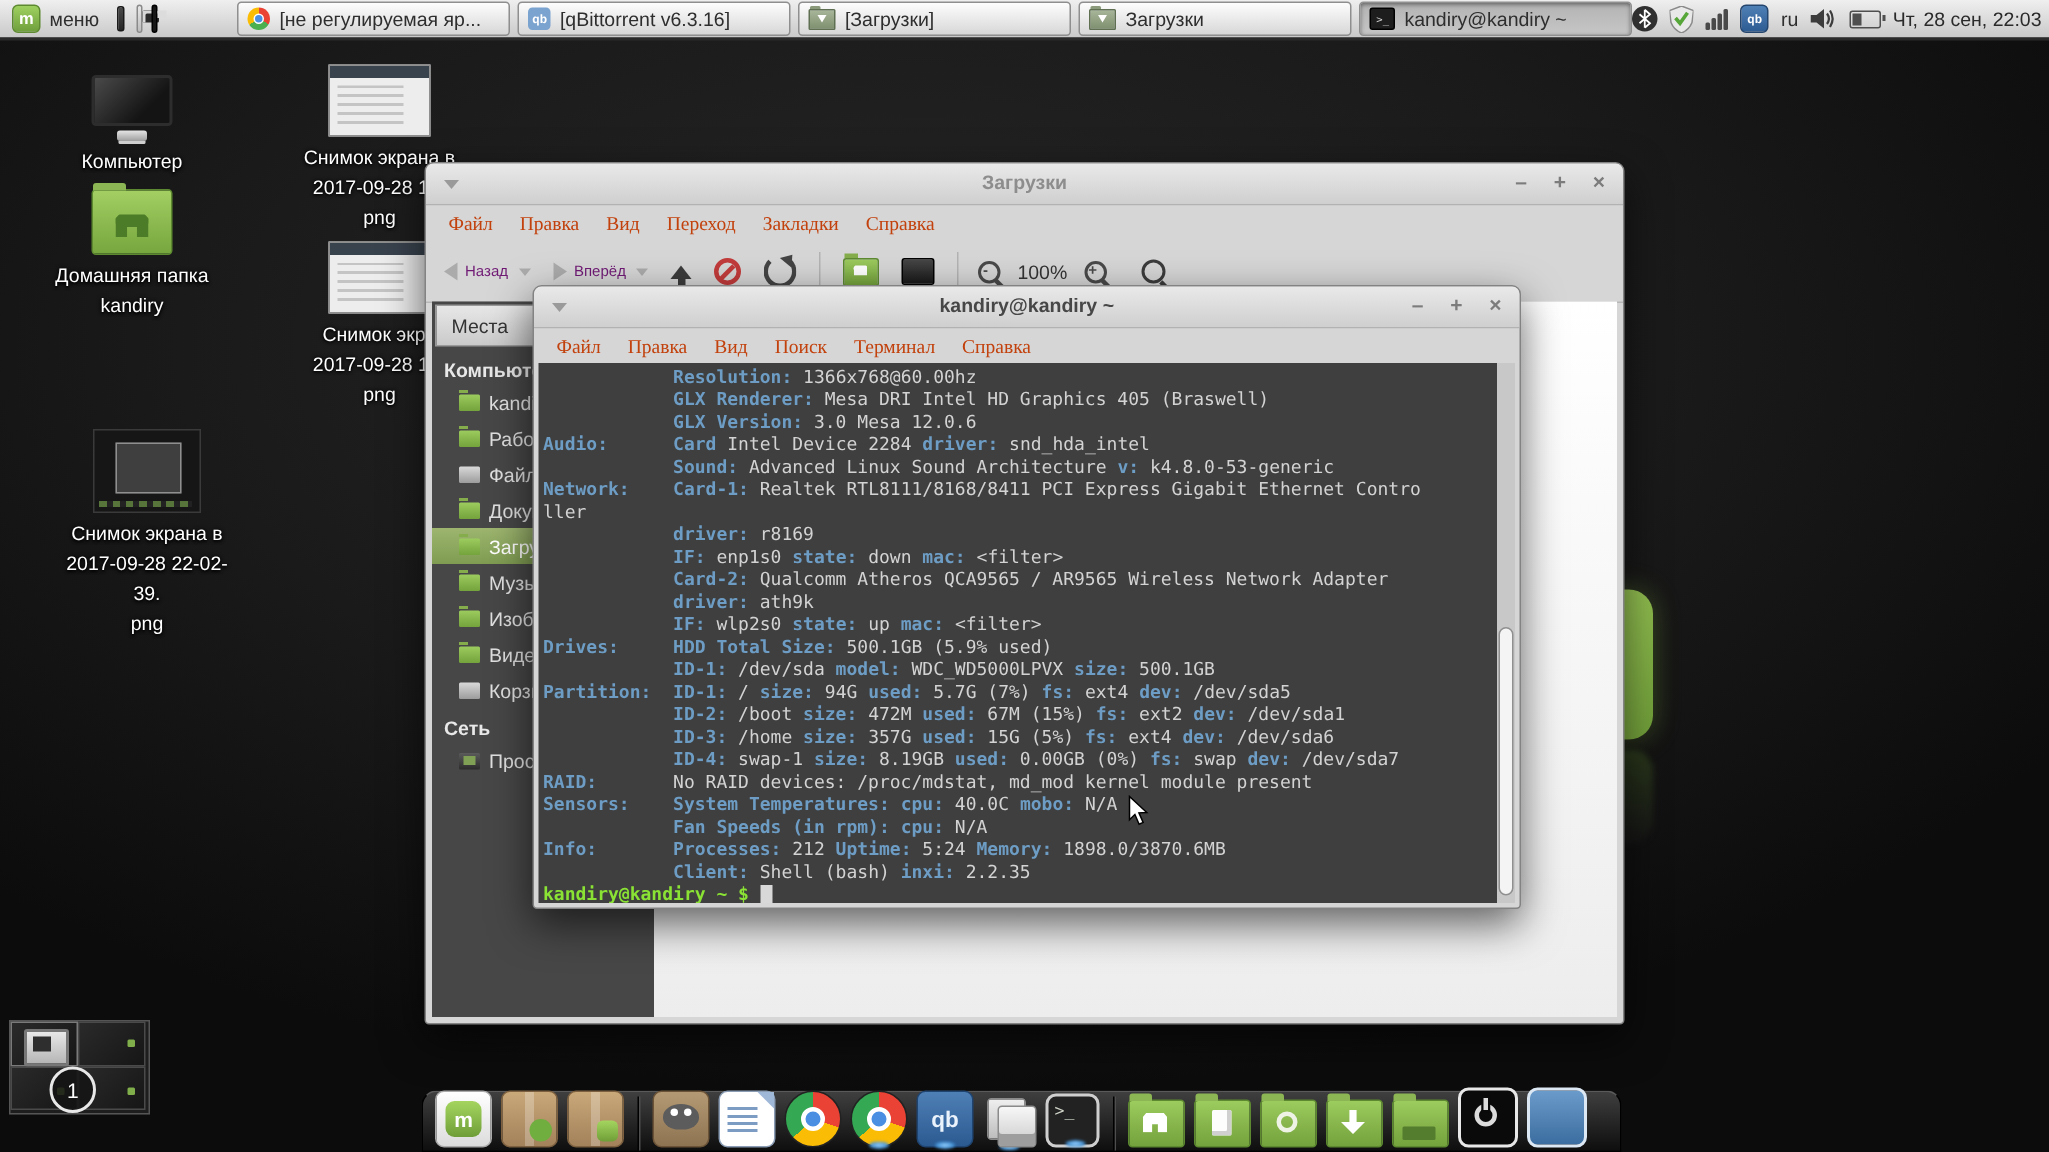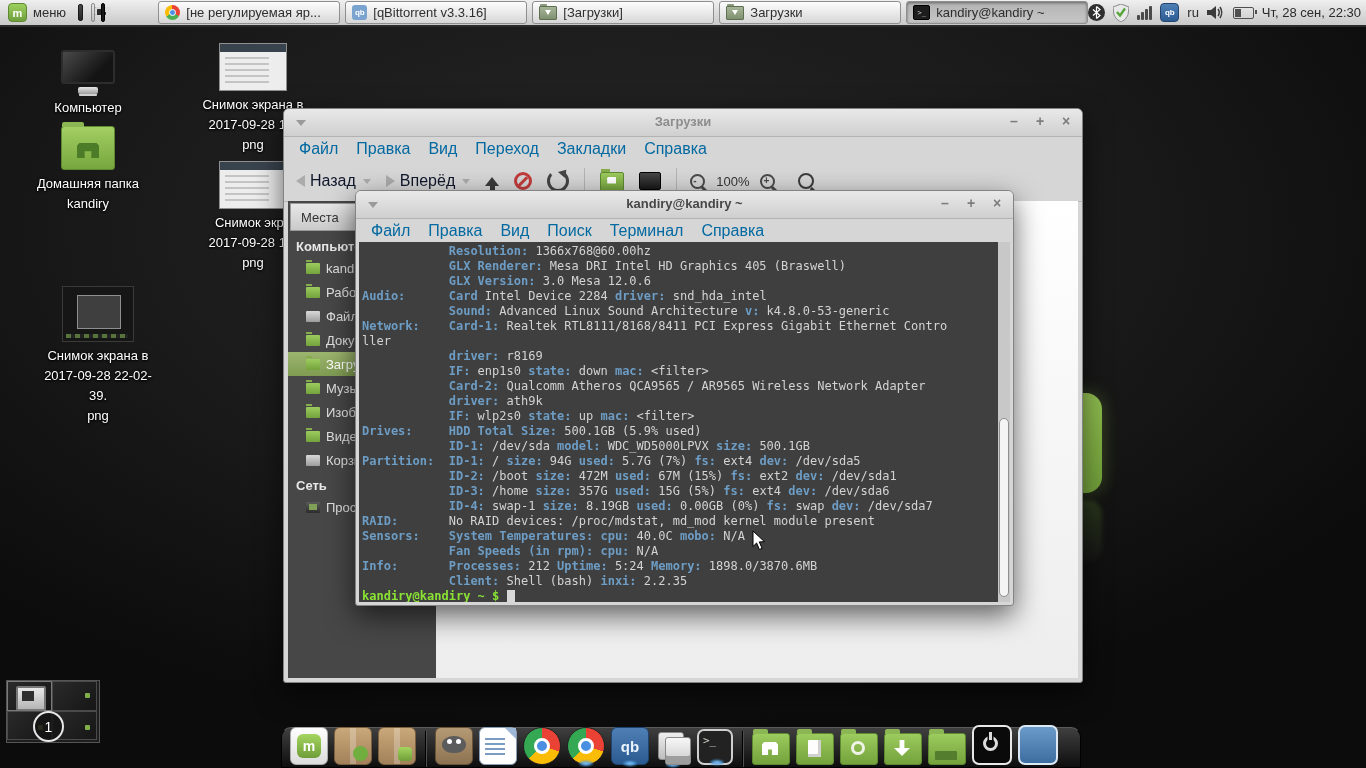--- a/index.html
+++ b/index.html
@@ -78,26 +78,26 @@
   .window{position:absolute;background:#d6d6d6;border:1px solid #838383;border-radius:6px 6px 3px 3px;
     box-shadow:0 10px 28px rgba(0,0,0,.6);box-sizing:border-box;}
   .titlebar{height:27px;position:relative;border-radius:5px 5px 0 0;
     background:linear-gradient(#e9e9e9,#cfcfcf);border-bottom:1px solid #b2b2b2;}
   .title{position:absolute;left:0;right:0;top:5px;text-align:center;font-weight:bold;font-size:13px;}
   .title.unfocused{color:#8d8d8d;}
   .title.focused{color:#474747;}
   .win-menu-tri{position:absolute;left:12px;top:11px;width:0;height:0;border-left:5px solid transparent;border-right:5px solid transparent;border-top:6px solid #9a9a9a;}
   .win-controls{position:absolute;right:10px;top:4px;display:flex;gap:14px;font-size:14px;color:#7c7c7c;font-weight:bold;}
   .win-controls span{width:12px;text-align:center;}
-  .menubar{height:24px;display:flex;align-items:center;padding-left:6px;font-size:16px;color:#0369a1;}
+  .menubar{height:24px;display:flex;align-items:center;padding-left:6px;font-size:13px;color:#c2410c;font-family:Liberation Serif, serif;}
   .menubar .menu-item{padding:2px 9px;}
   
   #fm{left:283px;top:108px;width:800px;height:575px;z-index:3;}
   #fm-toolbar{height:40px;border-bottom:1px solid #b7b7b7;display:flex;align-items:center;padding:0 8px;gap:7px;}
-  .nav-btn{display:flex;align-items:center;gap:5px;color:#0f172a;font-size:16px;padding:3px 4px;}
+  .nav-btn{display:flex;align-items:center;gap:5px;color:#701a75;font-size:10px;padding:3px 4px;}
   .arrow-left{width:0;height:0;border-top:6px solid transparent;border-bottom:6px solid transparent;border-right:9px solid #ababab;}
   .arrow-right{width:0;height:0;border-top:6px solid transparent;border-bottom:6px solid transparent;border-left:9px solid #ababab;}
   .drop-tri{width:0;height:0;border-left:4px solid transparent;border-right:4px solid transparent;border-top:5px solid #ababab;margin-left:2px;}
   .up-arrow{width:0;height:0;border-left:7px solid transparent;border-right:7px solid transparent;border-bottom:9px solid #3c3c3c;position:relative;margin:0 4px;}
   .up-arrow::after{content:"";position:absolute;left:-2.5px;top:9px;width:5px;height:7px;background:#3c3c3c;}
   .stop-icon{width:18px;height:18px;border-radius:50%;border:3px solid #c23b3b;box-sizing:border-box;position:relative;margin:0 4px;}
   .stop-icon::after{content:"";position:absolute;left:0;top:5px;width:12px;height:3px;background:#c23b3b;transform:rotate(-45deg);}
   .refresh-icon{width:16px;height:16px;border-radius:50%;border:3px solid #444;border-top-color:transparent;position:relative;margin:0 4px;}
   .refresh-icon::after{content:"";position:absolute;right:-3px;top:-4px;border-left:5px solid transparent;border-right:5px solid transparent;border-bottom:7px solid #444;transform:rotate(40deg);}
   .tb-sep{width:1px;height:26px;background:#b3b3b3;margin:0 4px;}
@@ -425,21 +425,21 @@
     <div class="show-desktop"></div>
     <div class="launcher screens"></div>
     <div class="launcher term"></div>
     <div id="taskbar">
         <div class="task-btn">
           <span class="mini chrome"></span>
           <span class="tlabel">[не регулируемая яр...</span>
         </div>
         <div class="task-btn">
           <span class="mini qbittorrent">qb</span>
-          <span class="tlabel">[qBittorrent v3.3.16]</span>
+          <span class="tlabel">[qBittorrent v6.3.16]</span>
         </div>
         <div class="task-btn">
           <span class="mini folder-downloads"></span>
           <span class="tlabel">[Загрузки]</span>
         </div>
         <div class="task-btn">
           <span class="mini folder-downloads"></span>
           <span class="tlabel">Загрузки</span>
         </div>
         <div class="task-btn active">
@@ -465,21 +465,21 @@
       </div>
       <div class="tray-qb">
           <span id="qb-tray-glyph">qb</span>
         </div>
       <span class="tray-ru">ru</span>
       <svg width="18" height="15" viewBox="0 0 18 15">
         <path d="M0 5 L4 5 L9 1 L9 14 L4 10 L0 10 Z" fill="#3c3c3c"></path>
         <path d="M11 4 Q13.5 7.5 11 11 M13 2 Q16.5 7.5 13 13" stroke="#3c3c3c" stroke-width="1.5" fill="none"></path>
       </svg>
       <div class="battery"></div>
-      <span class="clock">Чт, 28 сен, 22:30</span>
+      <span class="clock">Чт, 28 сен, 22:03</span>
     </div>
   </div>
 
   <svg id="cursor" width="14" height="21" viewBox="0 0 14 21">
     <path d="M1 1 L1 16.5 L4.6 13 L7.4 19.5 L10.1 18.3 L7.3 11.9 L12.5 11.7 Z" fill="#fff" stroke="#000" stroke-width="1"></path>
   </svg>
 
 </div>
 
 </body></html>

